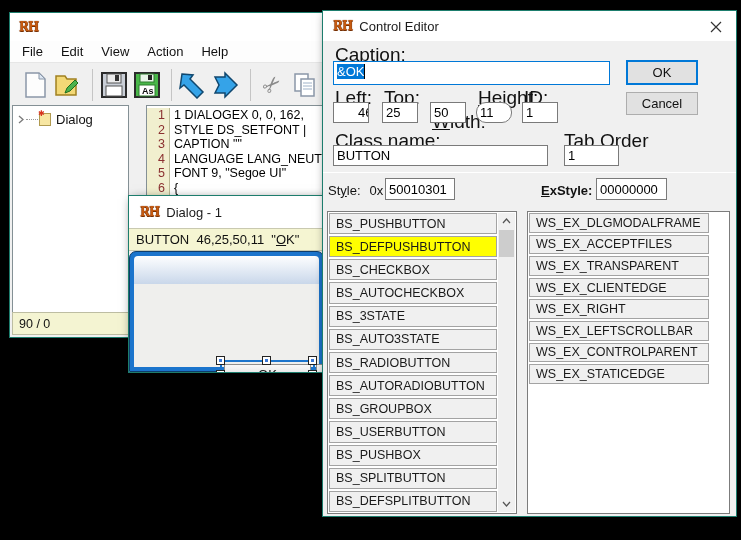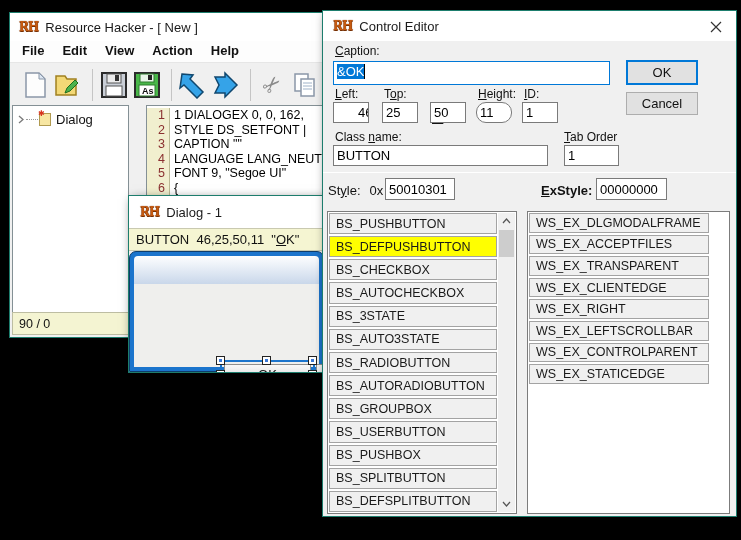--- a/index.html
+++ b/index.html
@@ -18,21 +18,21 @@
   .rh-icon {
     font-family:"DejaVu Serif", serif; font-weight:bold; font-size:12px;
     color:#c55a11; text-shadow:0 0 1px #5a2000, 0 1px 0 #7a3000;
     letter-spacing:-1px; margin-right:7px;
   }
   .title-text { font-size:13px; color:#1a1a1a; white-space:pre; }
 
   
   #main-win { left:9px; top:12px; width:390px; height:326px; }
   #main-win .titlebar { height:28px; padding-left:9px; }
-  #menubar { height:21px; background:#fdfdfd; display:flex; font-size:13px; padding-left:3px;font-weight:bold; }
+  #menubar { height:21px; background:#fdfdfd; display:flex; align-items:center; font-size:13px; padding-left:3px; }
   #menubar span { padding:2px 9px; }
   #toolbar { height:44px; background:#f0f0f0; border-top:1px solid #e6e6e6; display:flex; align-items:center; padding-left:10px; }
   .tb-icon { width:30px; height:30px; margin-right:3px; display:flex; align-items:center; justify-content:center; }
   .tb-sep { width:1px; height:32px; background:#c5c5c5; margin:0 6px; }
   .scissors { font-size:22px; color:#8b8b8b; transform:rotate(-45deg); }
 
   #tree-panel { position:absolute; left:2px; top:92px; width:117px; height:209px; background:#fff; border:1px solid #849095; overflow:hidden; }
   .tree-row { display:flex; align-items:center; padding:6px 0 0 4px; font-size:13px; }
   .tree-dots { width:12px; border-bottom:1px dotted #9a9a9a; height:1px; margin:0 1px; }
   .note-icon { position:relative; width:12px; height:13px; background:#f7e6a2; border:1px solid #b09a50; margin-right:5px; }
@@ -53,21 +53,21 @@
   #preview-caption { position:absolute; left:4px; top:4px; right:4px; height:28px; border-radius:4px 4px 0 0; background:linear-gradient(#fdfeff, #c9d7ea); }
   #preview-client { position:absolute; left:4px; top:32px; right:4px; bottom:4px; background:#efefed; }
   .preview-btn { position:absolute; background:linear-gradient(#f8f8f8,#d3d3d3); border:1px solid #8e8e8e; font-size:13px; display:flex; align-items:center; justify-content:center; }
   #sel-outline { position:absolute; left:86px; top:76px; width:95px; height:29px; border:2px solid #1b74cc; }
   .handle { position:absolute; width:7px; height:7px; background:#3b79d6; border:2px solid #fff; box-shadow:0 0 0 1px #222; }
 
   
   #ce-win { left:322px; top:10px; width:415px; height:507px; }
   #ce-win .titlebar { height:30px; padding-left:10px; }
   #ce-close { position:absolute; right:12px; top:8px; width:16px; height:16px; display:flex; align-items:center; justify-content:center; }
-  .lbl { position:absolute; font-size:12px; white-space:pre; }
+  .lbl { position:absolute; font-size:19px; white-space:pre; }
   .field { position:absolute; font-size:13px; font-family:"Liberation Sans",sans-serif; background:#fff; border:1px solid #7a7a7a; padding:0 0 0 3px; outline:none; }
   #caption-input { position:absolute; left:10px; top:50px; width:277px; height:24px; background:#fff; border:1px solid #0078d7; font-size:13px; padding:2px 0 0 3px; }
   .sel-text { background:#0078d7; color:#fff; }
   .caret { display:inline-block; width:1px; height:15px; background:#000; vertical-align:-3px; }
   .ce-btn { position:absolute; left:303px; width:72px; font-size:13px; display:flex; align-items:center; justify-content:center; background:#e1e1e1; }
   #ce-ok { top:49px; height:25px; border:2px solid #0078d7; }
   #ce-cancel { top:81px; height:23px; border:1px solid #adadad; }
   #ce-sep { position:absolute; left:0; top:161px; width:100%; height:1px; background:#a6a6a6; border-bottom:1px solid #fff; }
   .hexrow { position:absolute; top:172px; font-size:13px; display:flex; gap:9px; }
 
@@ -84,21 +84,20 @@
   .sc-btn { position:absolute; left:0; width:17px; height:16px; display:flex; align-items:center; justify-content:center; }
   .sc-up { top:0; } .sc-down { bottom:0; }
   .sc-thumb { position:absolute; left:1px; top:17px; width:15px; height:27px; background:#cdcdcd; }
 </style>
 </head>
 <body>
 
 <div class="win" id="main-win">
   <div class="titlebar">
     <span class="rh-icon">RH</span>
-    <span class="title-text">Resource Hacker - [ New ]</span>
   </div>
   <div id="menubar">
     <span>File</span>
     <span>Edit</span>
     <span>View</span>
     <span>Action</span>
     <span>Help</span>
   </div>
   <div id="toolbar">
     <div class="tb-icon">

